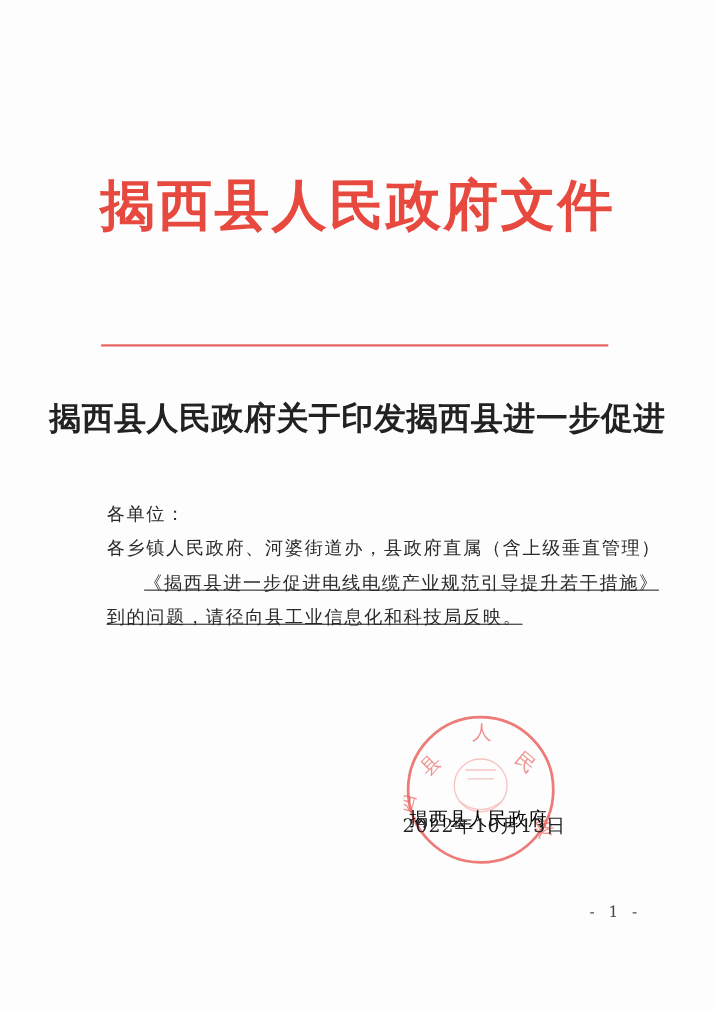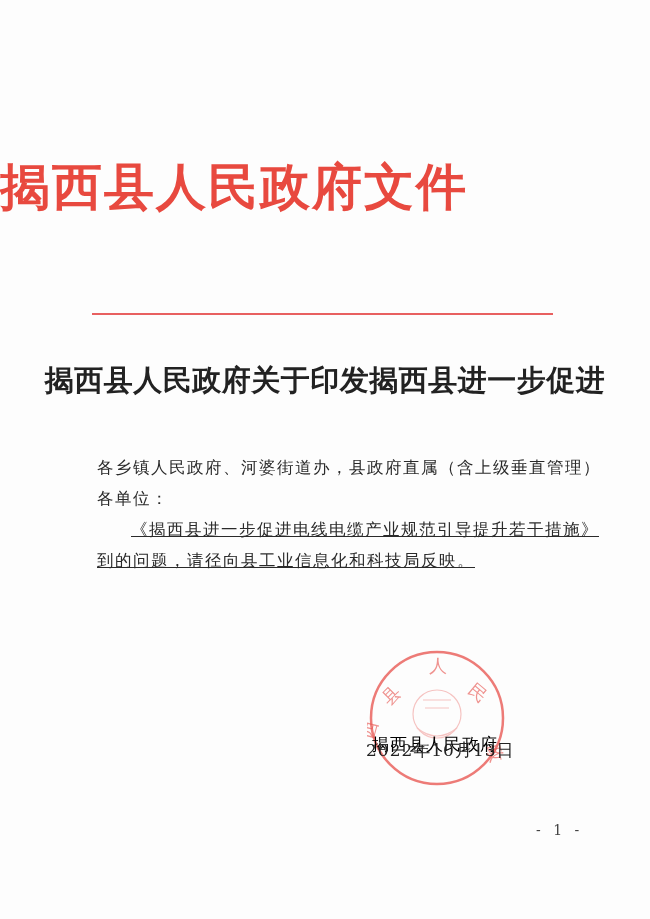--- a/index.html
+++ b/index.html
@@ -1,19 +1,19 @@
 <!DOCTYPE html>
 <html><head>
 <meta charset="utf-8">
 <style>
   html, body { margin: 0; padding: 0; }
   body { width: 650px; height: 919px; background: #ffffff; position: relative; overflow: hidden;
          font-family: "DejaVu Serif", "Liberation Serif", serif; color: #2a2a2a; }
   .page { position: absolute; inset: 0; background: #fdfdfd; }
-  .masthead { position: absolute; left: 0; width: 650px; top: 152px; text-align: left;
+  .masthead { position: absolute; left: 0; width: 650px; top: 152px; text-align: center;
               font-family: "DejaVu Serif", serif; font-weight: bold; font-size: 50px;
               color: #e8493f; letter-spacing: 2px; line-height: 70px; }
   .docno { position: absolute; left: 0; width: 650px; top: 280px; text-align: center;
            font-size: 16px; color: #333; letter-spacing: 1px; }
   .redline { position: absolute; left: 92px; width: 461px; top: 313px; height: 2px; background: #e86060; }
   .title { position: absolute; left: 0; width: 650px; top: 364px; text-align: center;
            font-weight: bold; font-size: 29px; line-height: 32px; color: #222; letter-spacing: 0.5px; }
   .body { position: absolute; left: 97px; width: 460px; font-size: 16.5px; color: #2a2a2a;
           letter-spacing: 1.5px; line-height: 31px; }
   .line { white-space: nowrap; }
@@ -28,22 +28,22 @@
 
 <div class="page">
   <div class="masthead">揭西县人民政府文件</div>
   <div class="redline"></div>
 
   <div class="title">
     <div>揭西县人民政府关于印发揭西县进一步促进</div>
   </div>
 
   <div class="body" style="top:452px;">
+    <div class="line">各单位：</div>
     <div class="line">各乡镇人民政府、河婆街道办，县政府直属（含上级垂直管理）</div>
-    <div class="line">各单位：</div>
   </div>
 
   <div class="body" style="top:514px;text-decoration:underline;">
     <div class="line indent">《揭西县进一步促进电线电缆产业规范引导提升若干措施》</div>
     <div class="line">到的问题，请径向县工业信息化和科技局反映。</div>
   </div>
 
   <svg class="seal" viewBox="0 0 140 140">
     <circle cx="70" cy="70" r="66" fill="none" stroke="#e85a55" stroke-width="2.5" opacity="0.8"></circle>
     <g opacity="0.35" fill="none" stroke="#e85a55" stroke-width="1.2">

